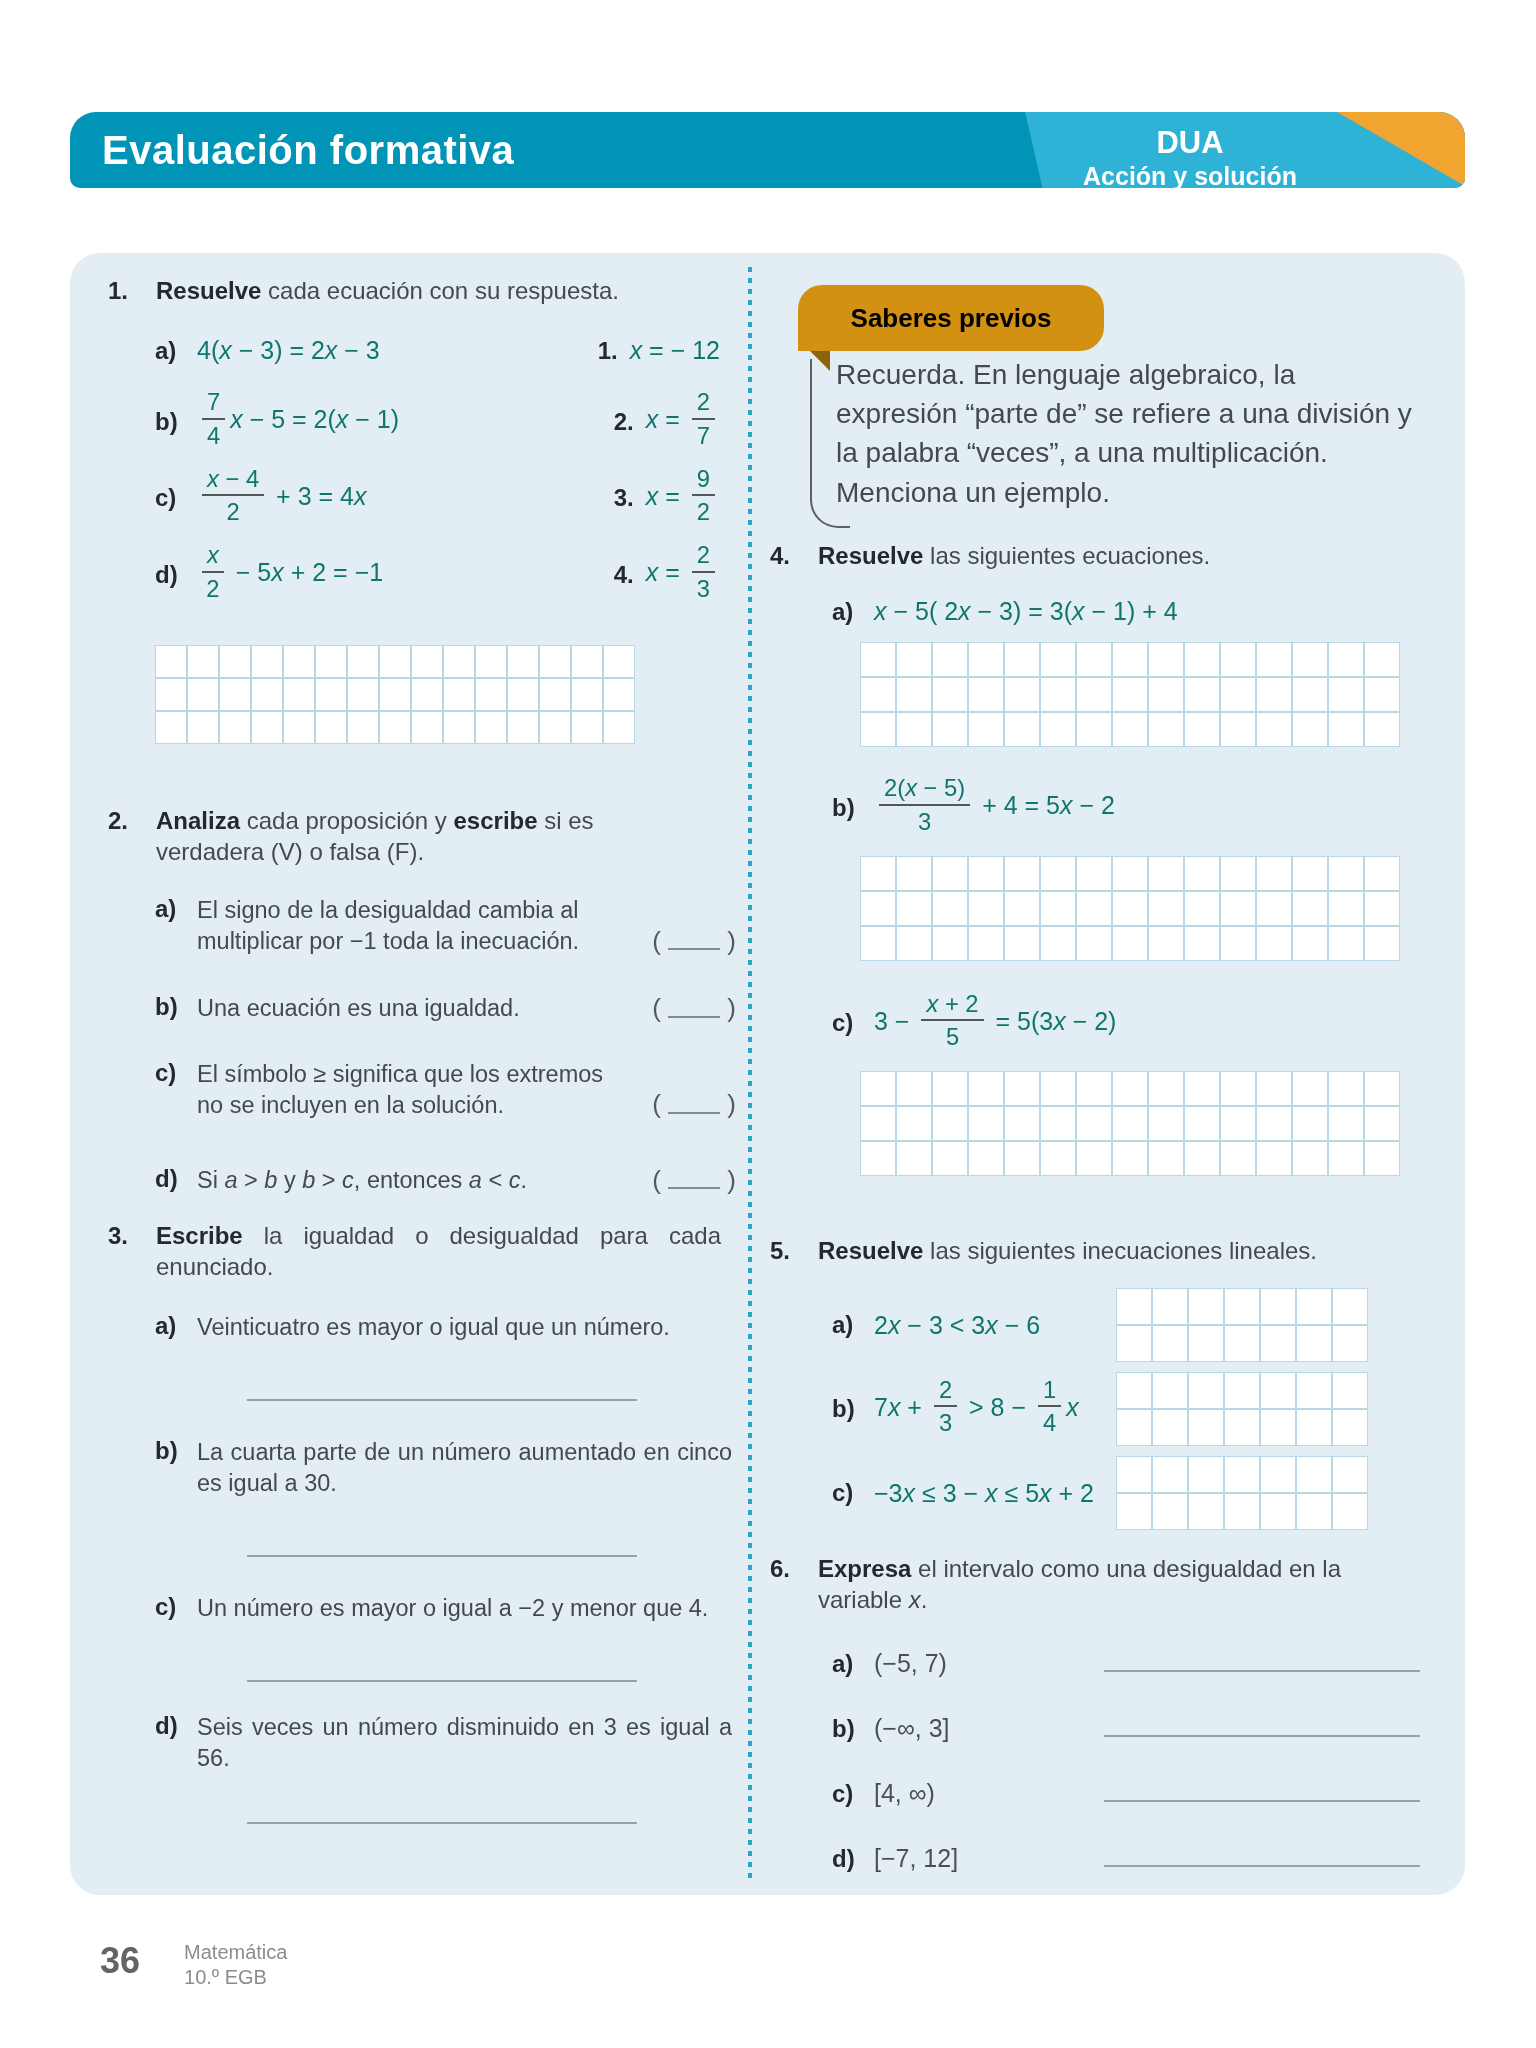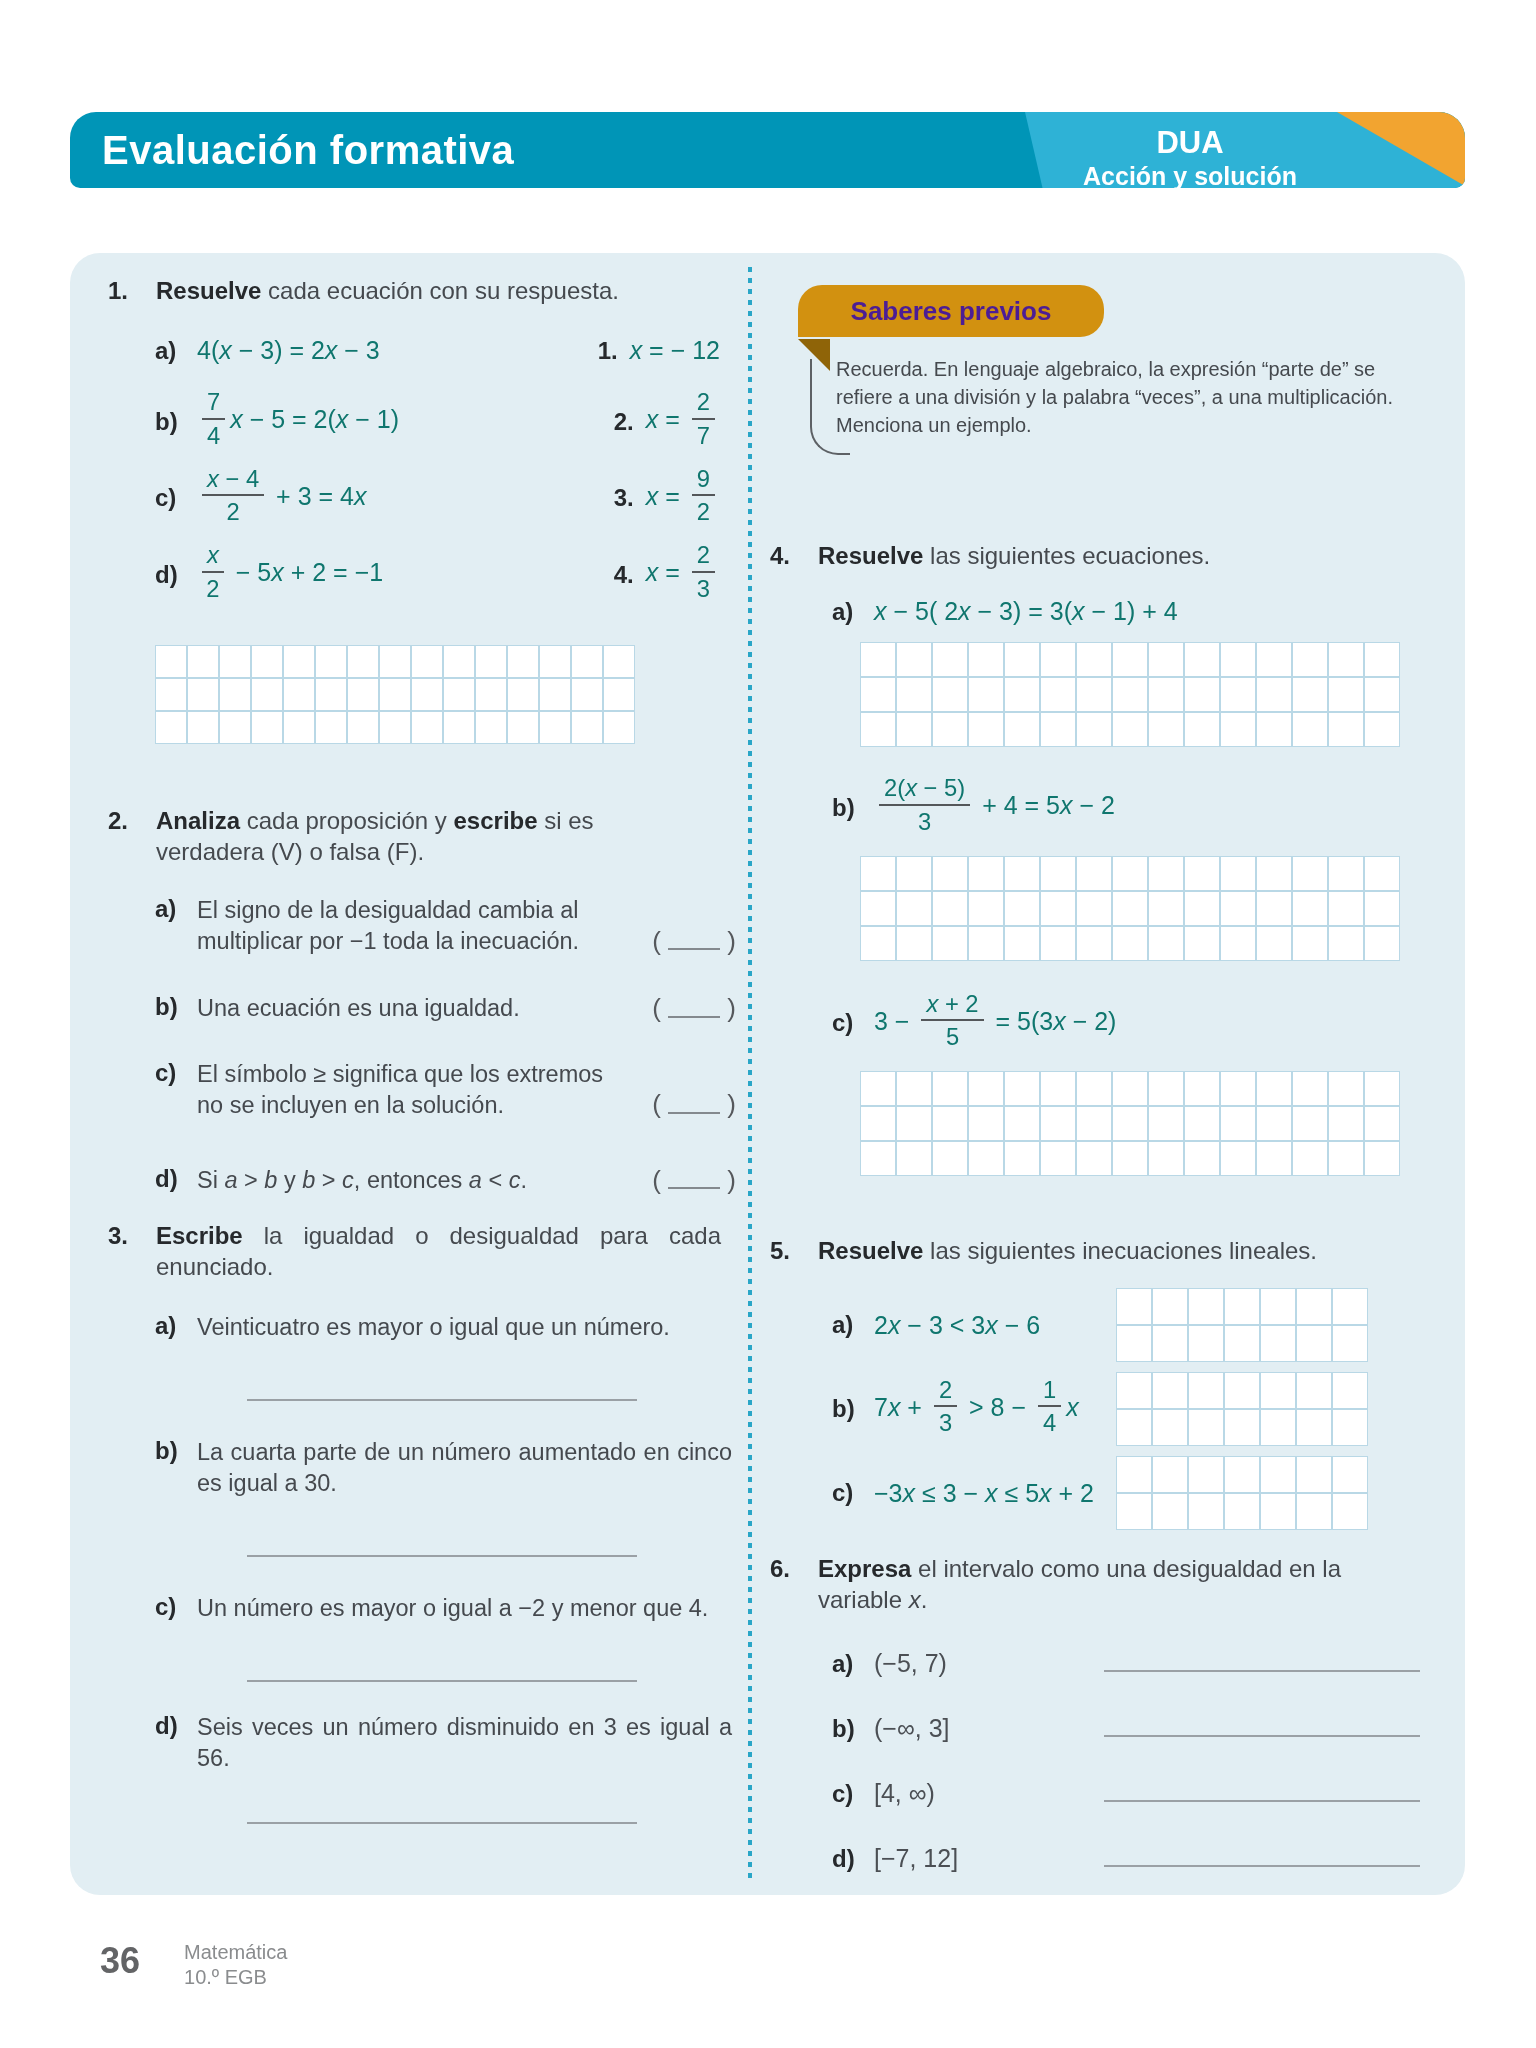--- a/index.html
+++ b/index.html
@@ -64,30 +64,30 @@
   .q2row .itext{width:430px;}
   .blankwrap{margin-left:auto;align-self:flex-end;font-size:26px;color:#55585c;white-space:nowrap;}
   .blank{display:inline-block;border-bottom:2px solid #84898e;height:.85em;}
 
   
   .q3row{padding-left:47px;}
   .q3row .itext{width:535px;text-align:justify;}
   .answer-line{border-bottom:2px solid #9aa0a5;width:390px;margin:56px 0 0 92px;height:0;}
 
   
-  .badge{position:absolute;left:28px;top:32px;width:306px;height:52px;background:#d29110;
+  .badge{position:absolute;left:28px;top:32px;width:306px;height:66px;background:#d29110;
          border-radius:24px;border-bottom-left-radius:0;display:flex;align-items:center;
-         justify-content:center;color:#4c1d95;font-size:26px;font-weight:700;z-index:2;}
+         justify-content:center;color:#000000;font-size:26px;font-weight:700;z-index:2;}
   .badge-fold{position:absolute;left:28px;top:86px;width:0;height:0;z-index:1;
               border-top:32px solid #8f6408;border-left:32px solid transparent;}
   .recall{position:absolute;left:40px;top:102px;right:6px;padding-left:26px;}
   .recall-bracket{position:absolute;left:0;top:4px;bottom:-16px;width:38px;
                   border-left:2px solid #5d6165;border-bottom:2px solid #5d6165;
                   border-bottom-left-radius:28px;}
-  .recall .itext{font-size:20px;line-height:1.4;}
+  .recall .itext{font-size:28px;line-height:1.4;}
 
   
   .q4row{display:flex;align-items:center;padding-left:62px;}
   
   .q5row{display:flex;align-items:center;padding-left:62px;}
   
   .q6row{display:flex;align-items:center;padding-left:62px;padding-right:10px;}
   .interval{font-size:25px;color:#4b4f54;width:230px;}
   .q6line{flex:1;border-bottom:2px solid #9aa0a5;height:0;align-self:flex-end;margin:0 0 6px 0;}
 

